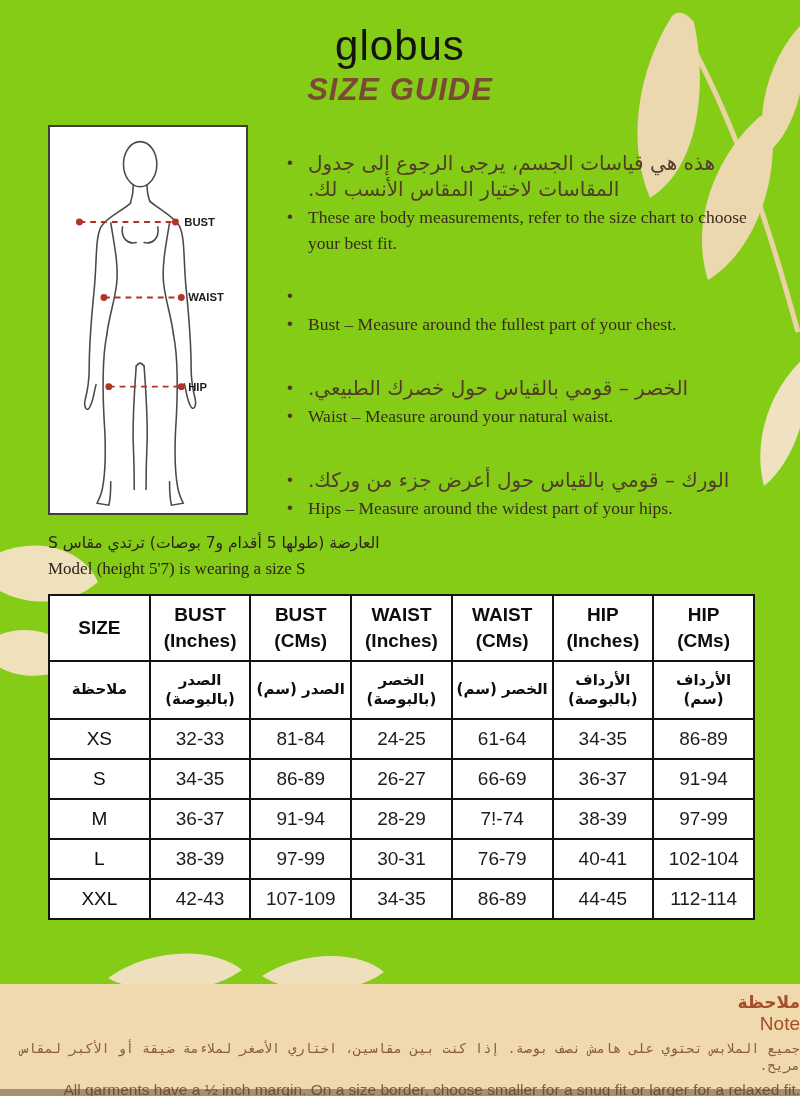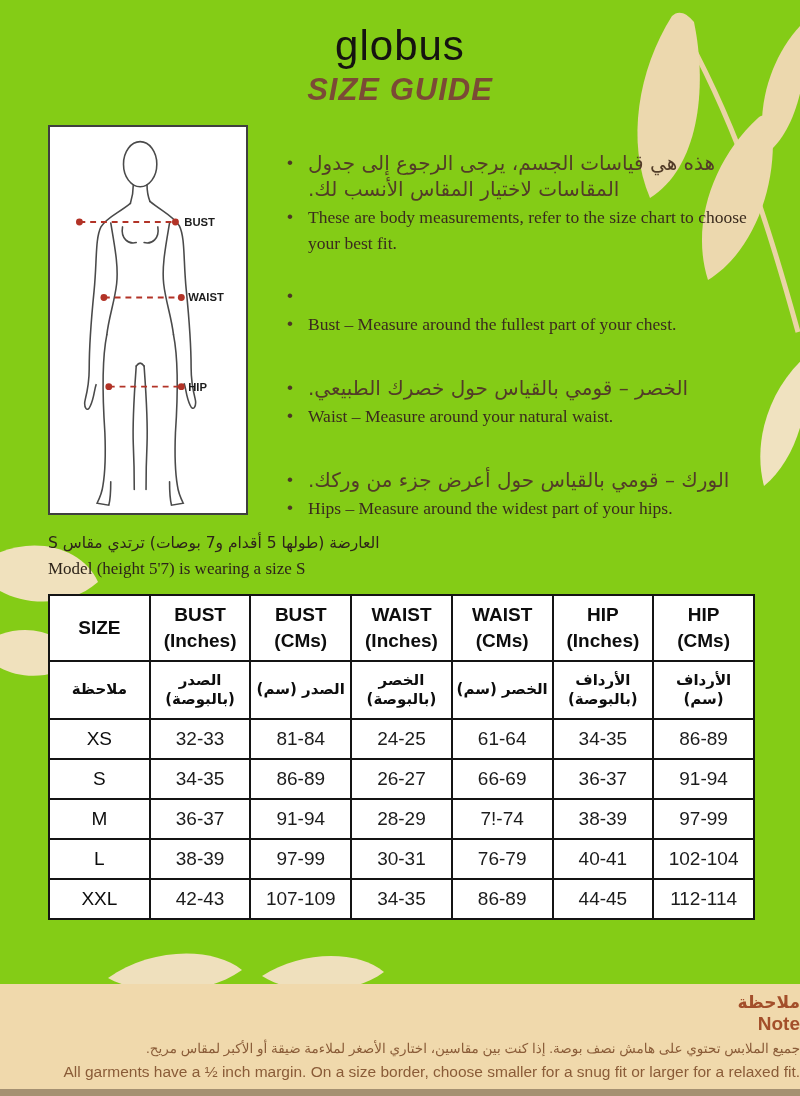--- a/index.html
+++ b/index.html
@@ -75,23 +75,23 @@
 
   
   .note-band {
     position:absolute; left:0; top:984px; width:800px; height:112px;
     background:#f0d9ac; text-align:right;
   }
   .note-band .h-ar {
     margin-top:8px; font-family:"DejaVu Sans", sans-serif;
     font-size:17px; font-weight:bold; color:#a34f2a;
   }
-  .note-band .h-en { font-size:19px; font-weight:bold; color:#a34f2a; margin-top:1px; }
+  .note-band .h-en { font-size:19px; font-weight:normal; color:#a34f2a; margin-top:1px; }
   .note-band .b-ar {
-    direction:rtl; margin-top:5px; font-family:Liberation Sans, sans-serif;
+    direction:rtl; margin-top:5px; font-family:Liberation Mono, monospace;
     font-size:13.5px; color:#8a5c38;
   }
   .note-band .b-en { margin-top:7px; font-size:15.5px; color:#8a5c38; }
   .bottom-shade {
     position:absolute; left:0; bottom:0; width:800px; height:7px;
     background:rgba(74,58,44,0.45);
   }
 </style>
 </head>
 <body>

